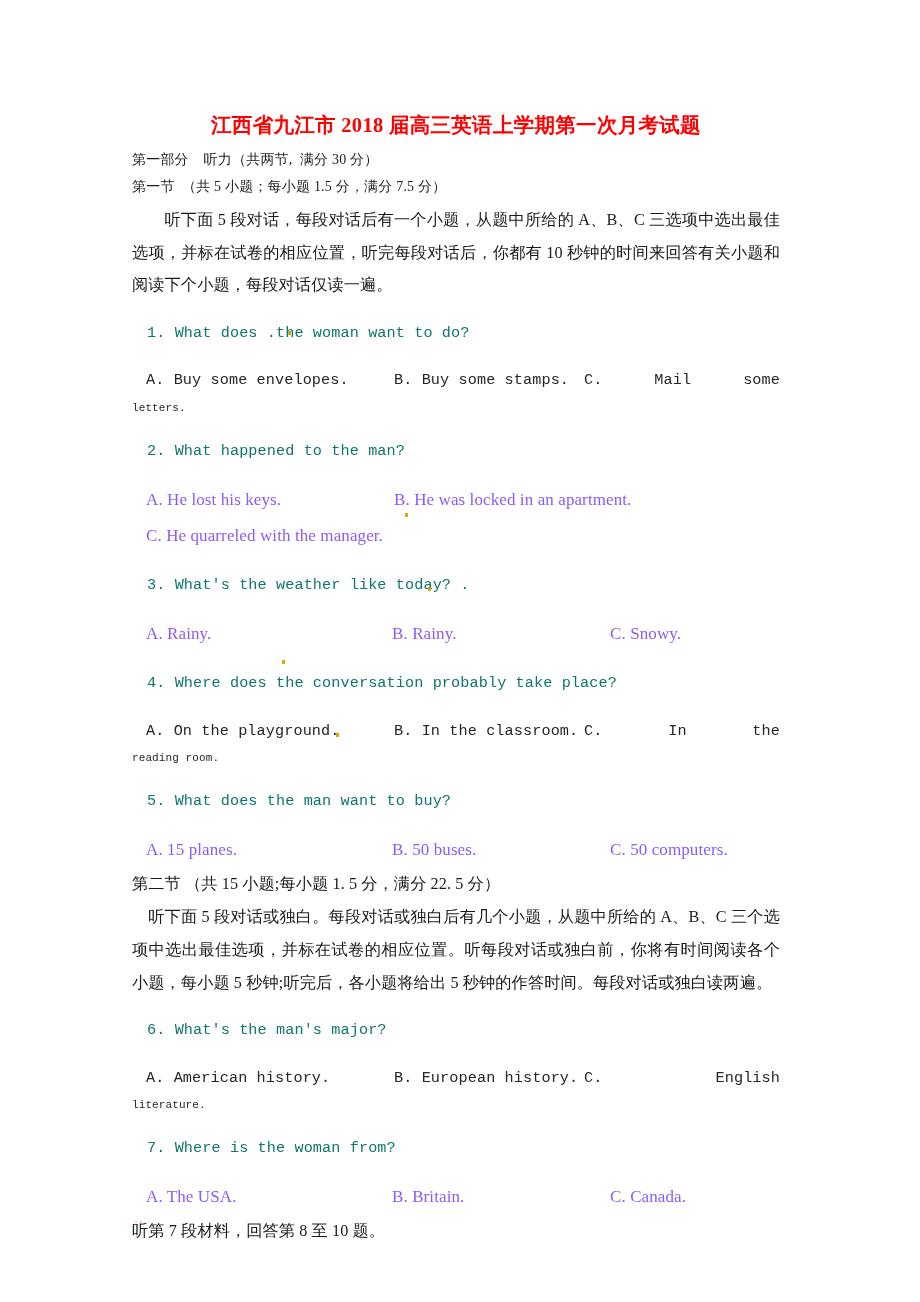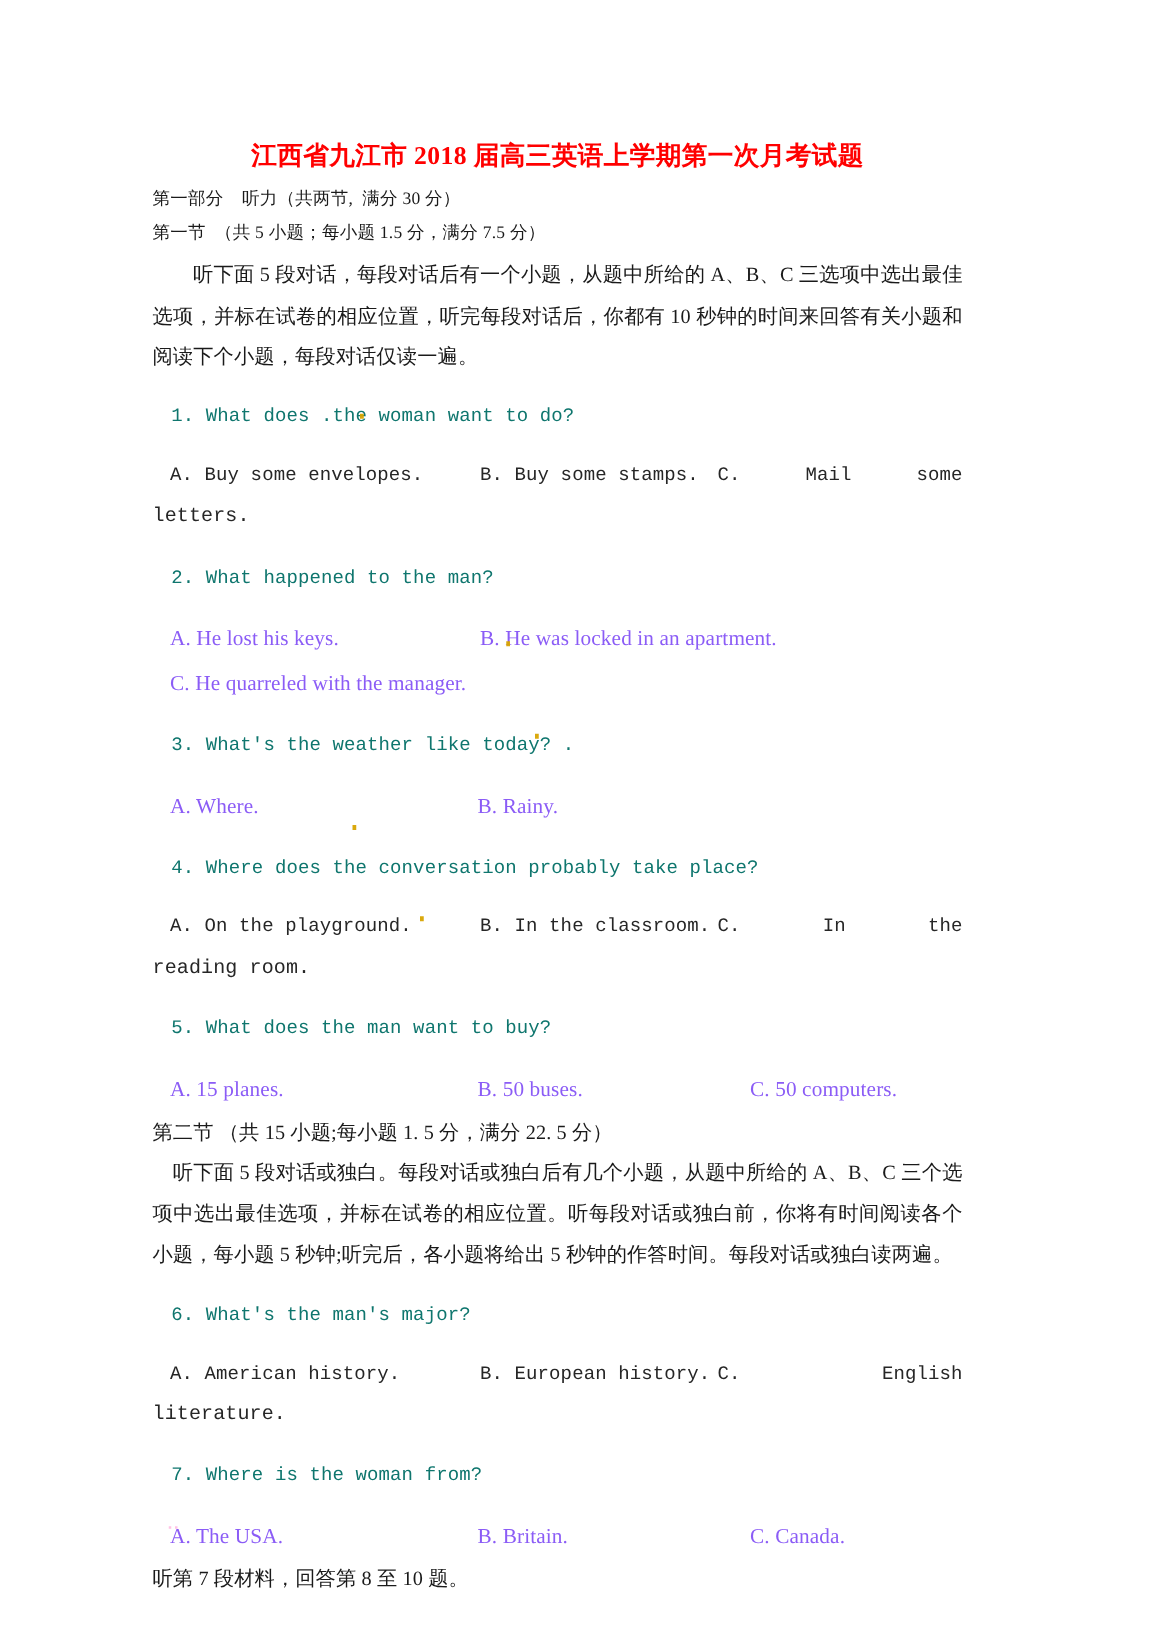--- a/index.html
+++ b/index.html
@@ -20,21 +20,21 @@
   .page {
     position: absolute;
     left: 0; top: 0;
     width: 920px;
     height: 1302px;
     background: #fff;
   }
 
   .content {
     position: absolute;
-    left: 122px;
+    left: 132px;
     top: 112px;
     width: 648px;
   }
 
   
   .doc-title {
     color: #ff0000;
     font-weight: bold;
     font-size: 20.5px;
     text-align: center;
@@ -114,21 +114,21 @@
     letter-spacing: 0.1px;
     display: flex;
     padding-left: 14px;
     box-sizing: border-box;
     align-items: flex-end;
   }
   .q-opts-just .opt { white-space: pre; }
 
   .q-cont {
     font-family: "Liberation Mono", "DejaVu Sans Mono", monospace;
-    font-size: 16px;
+    font-size: 11px;
     line-height: 2.12;
     margin: 0;
     color: #262626;
     letter-spacing: 0.1px;
     white-space: pre;
   }
 
   
   .spread {
     display: flex;
@@ -183,22 +183,23 @@
     <div class="q-opts">
       <span class="opt" style="flex:0 0 248px">A. He lost his keys.</span>
       <span class="opt">B. He was locked in an apartment.</span>
     </div>
     <div class="q-opts">
       <span class="opt">C. He quarreled with the manager.</span>
     </div>
 
     <div class="q-stem">3. What's the weather like today? .</div>
     <div class="q-opts cols3">
-      <span class="opt">A. Where.</span>
+      <span class="opt">A. Rainy.</span>
       <span class="opt">B. Rainy.</span>
+      <span class="opt">C. Snowy.</span>
     </div>
 
     <div class="q-stem">4. Where does the conversation probably take place?</div>
     <div class="q-opts-just">
       <span class="opt" style="flex:0 0 248px">A. On the playground.</span>
       <span class="opt" style="flex:0 0 190px">B. In the classroom.</span>
       <span class="spread">
         <span>C.</span>
         <span>In</span>
         <span>the</span>

